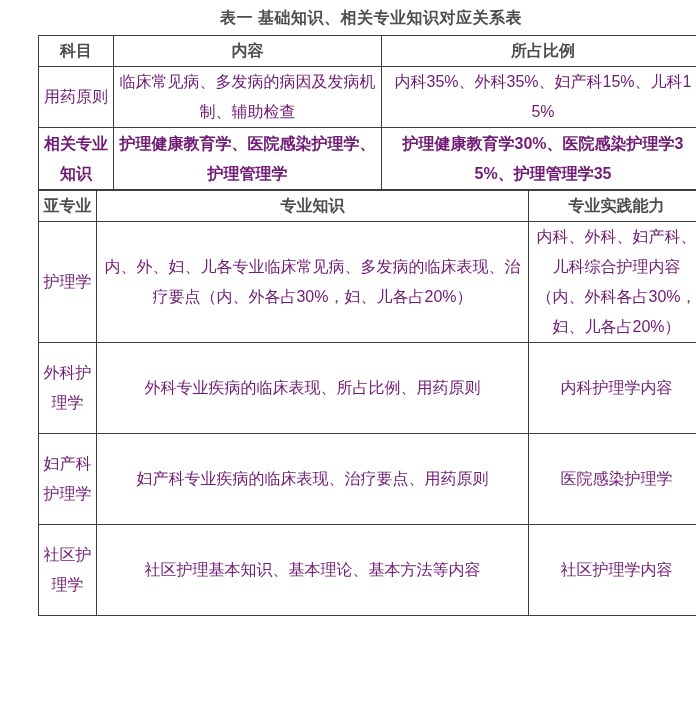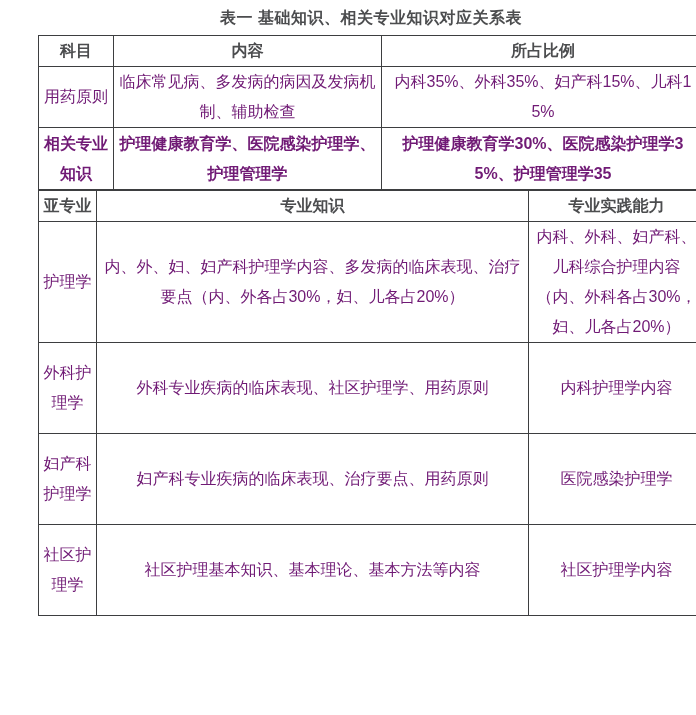--- a/index.html
+++ b/index.html
@@ -103,26 +103,26 @@
     <thead>
       <tr style="height:31px;">
         <th class="narrow">亚专业</th>
         <th>专业知识</th>
         <th>专业实践能力</th>
       </tr>
     </thead>
     <tbody>
       <tr style="height:121px;">
         <td class="narrow">护理学</td>
-        <td>内、外、妇、妇产科护理学内容、多发病的临床表现、治疗要点（内、外各占30%，妇、儿各占20%）</td>
+        <td>内、外、妇、儿各专业临床常见病、多发病的临床表现、治疗要点（内、外各占30%，妇、儿各占20%）</td>
         <td>内科、外科、妇产科、儿科综合护理内容（内、外科各占30%，妇、儿各占20%）</td>
       </tr>
       <tr style="height:67px;">
         <td class="narrow">外科护理学</td>
-        <td>外科专业疾病的临床表现、社区护理学、用药原则</td>
+        <td>外科专业疾病的临床表现、所占比例、用药原则</td>
         <td>内科护理学内容</td>
       </tr>
       <tr style="height:59px;">
         <td class="narrow">妇产科护理学</td>
         <td>妇产科专业疾病的临床表现、治疗要点、用药原则</td>
         <td>医院感染护理学</td>
       </tr>
       <tr style="height:59px;">
         <td class="narrow">社区护理学</td>
         <td>社区护理基本知识、基本理论、基本方法等内容</td>

